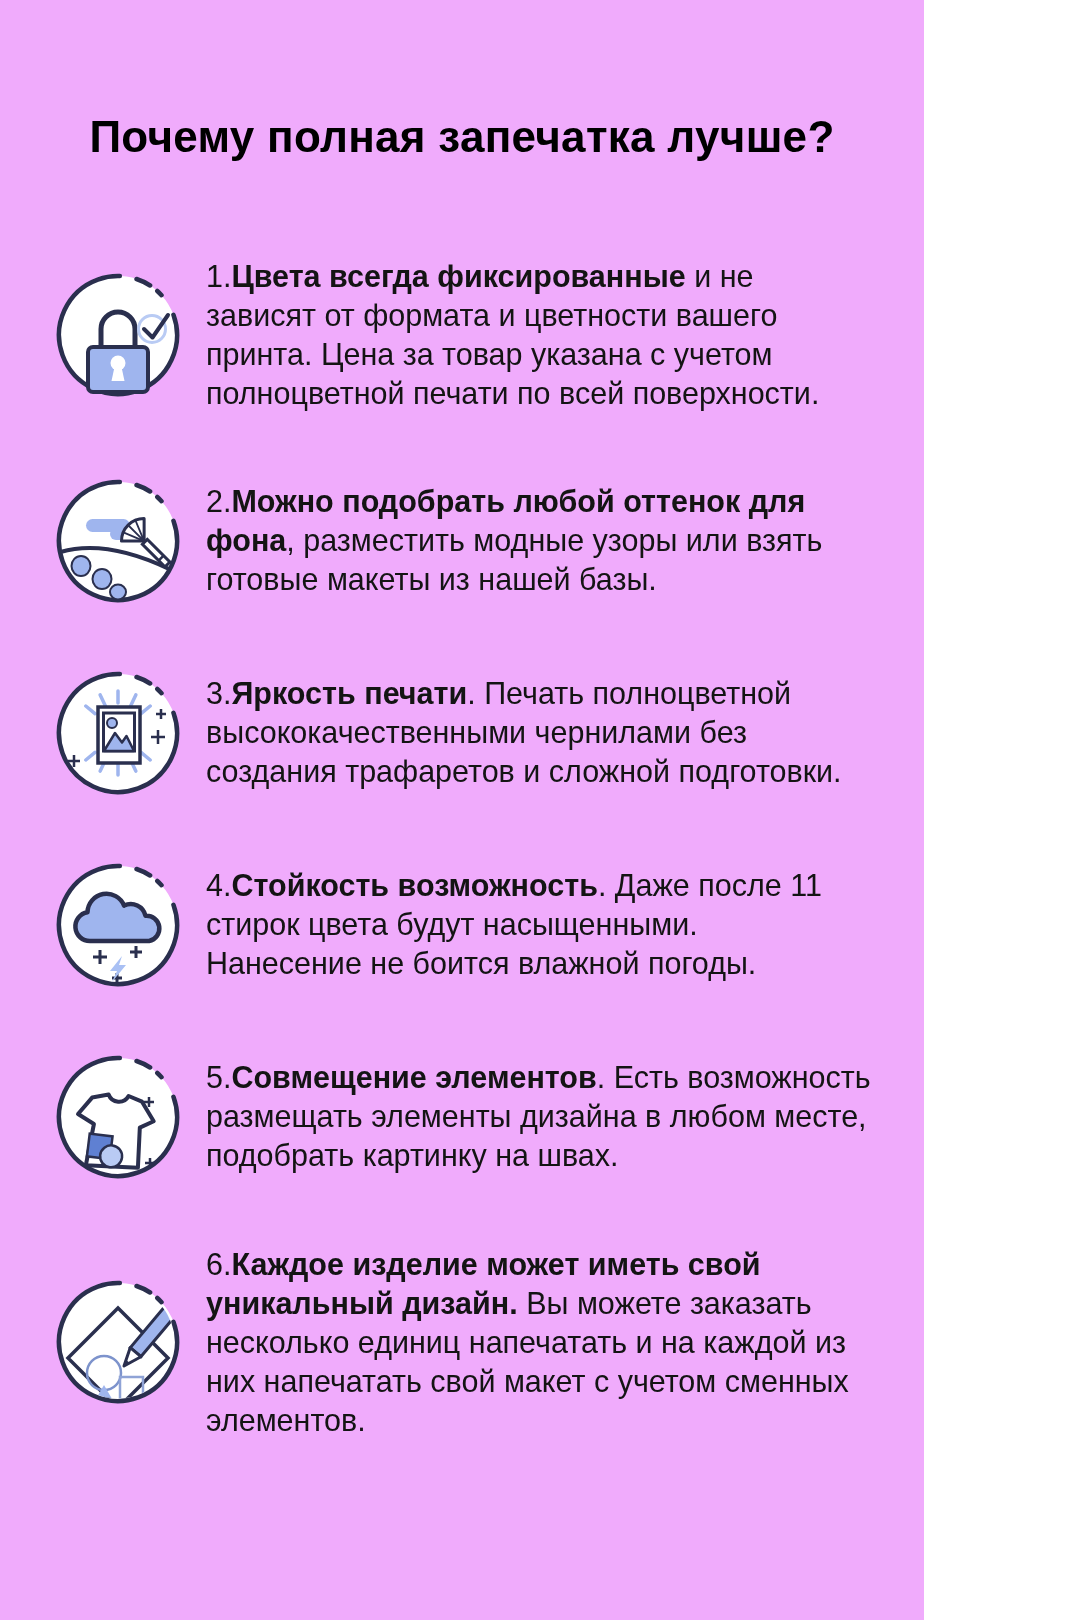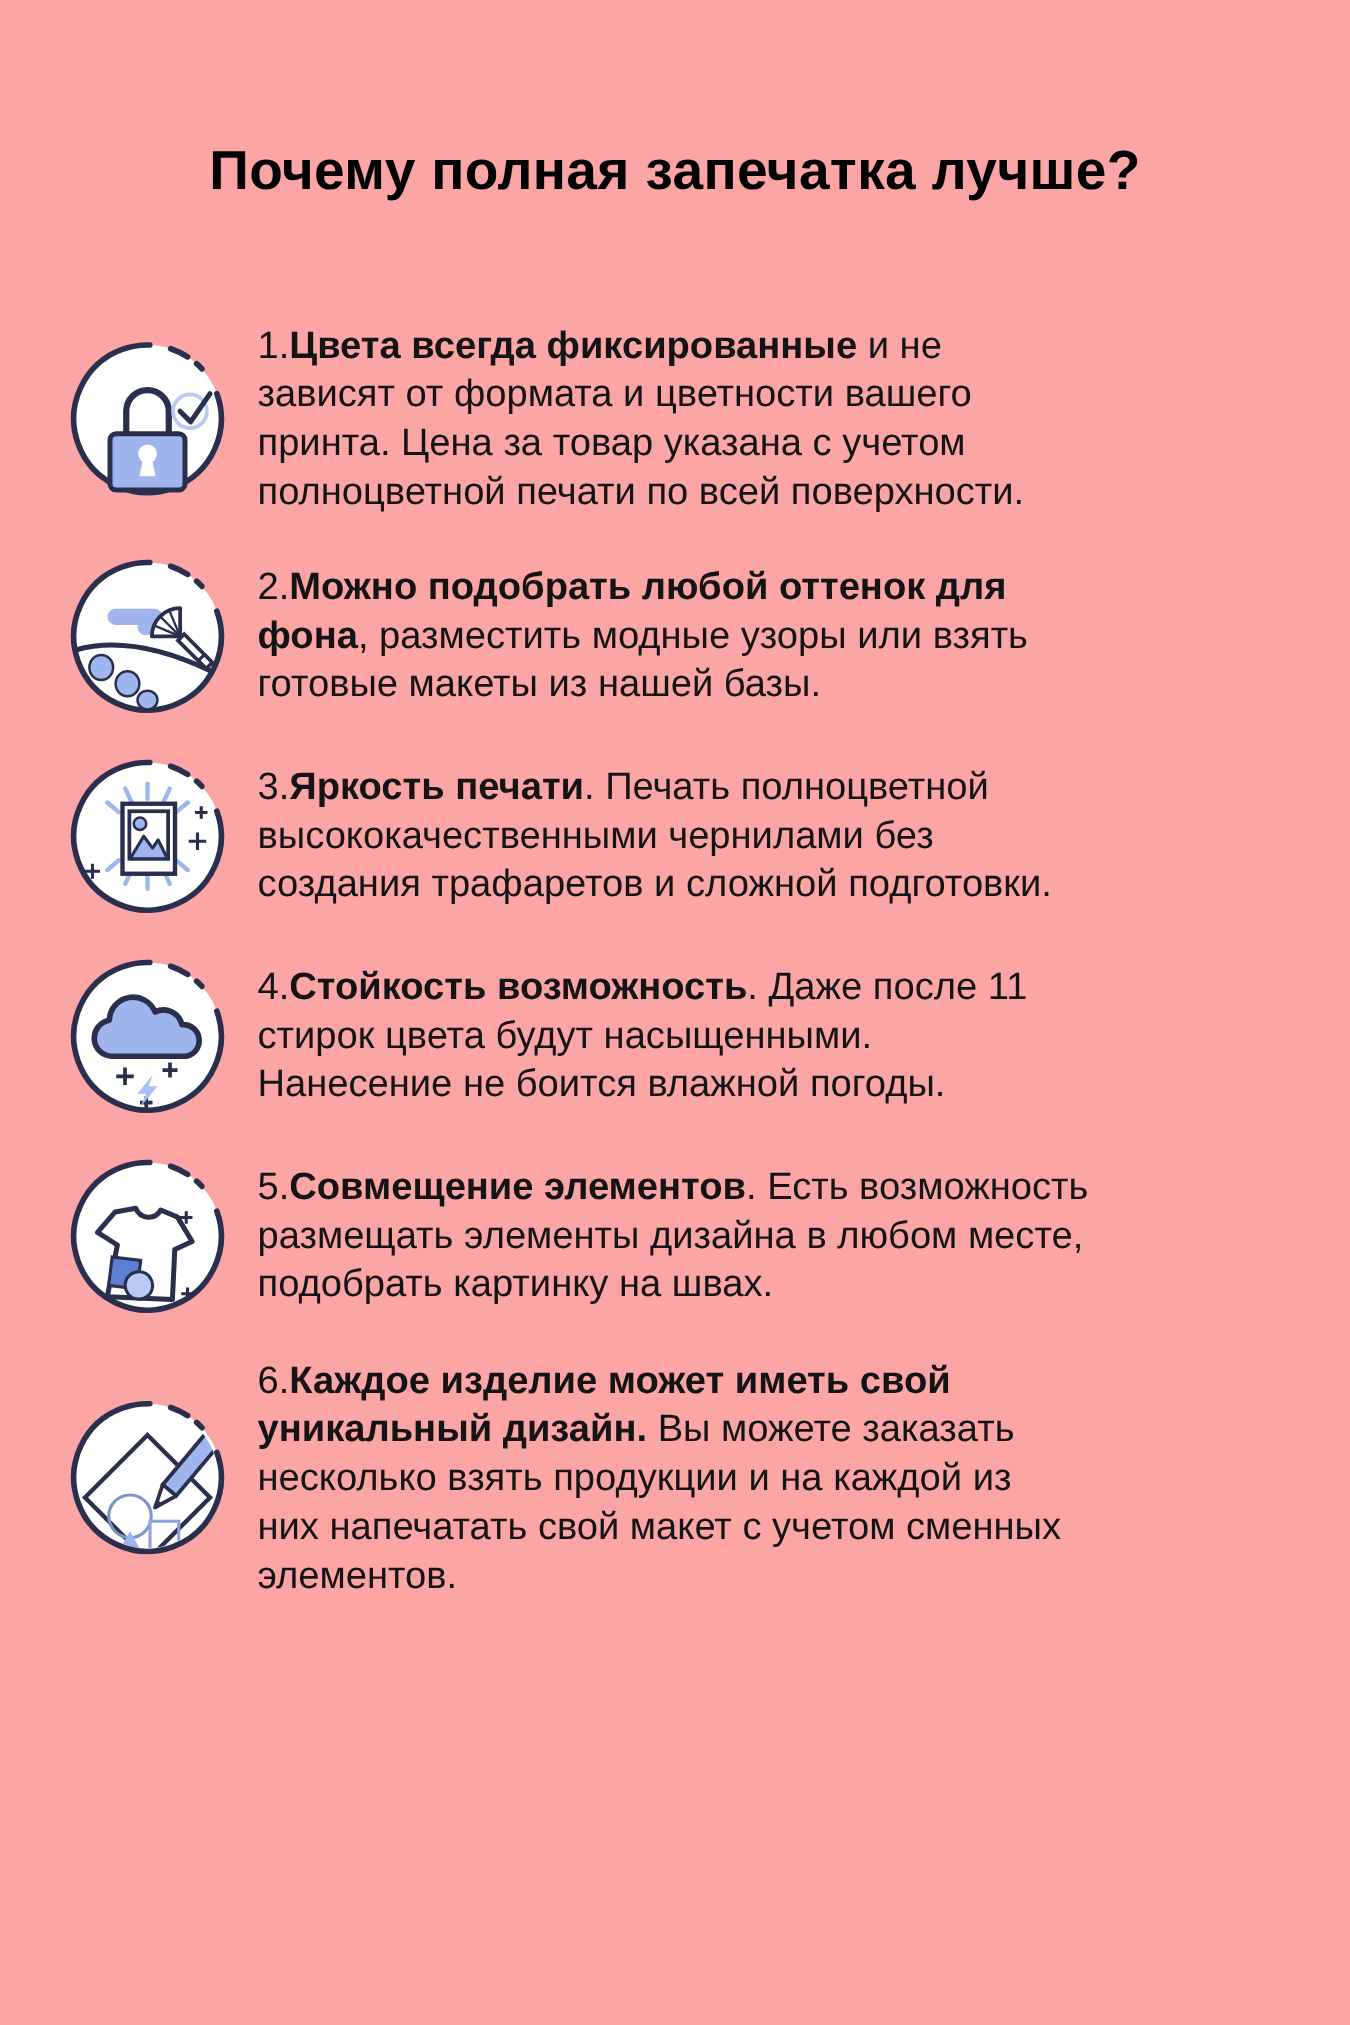--- a/index.html
+++ b/index.html
@@ -2,31 +2,31 @@
 <html lang="ru"><head>
 <meta charset="utf-8">
 <style>
   html,body{margin:0;padding:0;background:#ffffff;}
   body{
     width:1080px;height:1620px;
     font-family:"Liberation Sans","DejaVu Sans",sans-serif;
     color:#141414;
     -webkit-font-smoothing:antialiased;
   }
-  .page{position:relative;width:1080px;height:1620px;overflow:hidden;background:#fca5a5;}
+  .page{position:relative;width:924px;height:1620px;overflow:hidden;background:#f0abfc;}
   .title{
     margin:0;padding-top:112px;
     text-align:center;
     font-size:44px;line-height:1.15;font-weight:700;color:#000000;
     letter-spacing:.3px;
   }
   .items{
     margin-top:94px;
     padding-left:54px;
-    display:flex;flex-direction:column;gap:32px;
+    display:flex;flex-direction:column;gap:64px;
   }
   .item{display:flex;align-items:center;}
   .icon{
     flex:0 0 128px;width:128px;height:128px;margin-right:24px;
   }
   .icon svg{display:block;width:128px;height:128px;}
   .item-text{
     margin:0;width:836px;
     font-size:30.5px;line-height:39px;
     white-space:pre-line;
@@ -150,19 +150,19 @@
             <g transform="translate(70,88) rotate(40)">
               <rect x="-7" y="-74" width="14" height="56" fill="#9fb5ee" stroke="#2a2f4e" stroke-width="3"></rect>
               <path d="M-7 -18 L0 0 L7 -18 Z" fill="#ffffff" stroke="#2a2f4e" stroke-width="3" stroke-linejoin="round"></path>
               <path d="M-2.5 -6 L0 0 L2.5 -6 Z" fill="#2a2f4e"></path>
             </g>
           </g>
         </svg>
       </span>
       <p class="item-text"><span>6.</span><b>Каждое изделие может иметь свой
 уникальный дизайн.</b><span> Вы можете заказать
-несколько взять продукции и на каждой из
+несколько единиц напечатать и на каждой из
 них напечатать свой макет с учетом сменных
 элементов.</span></p>
     </div>
 
   </div>
 </div>
 
 </body></html>

